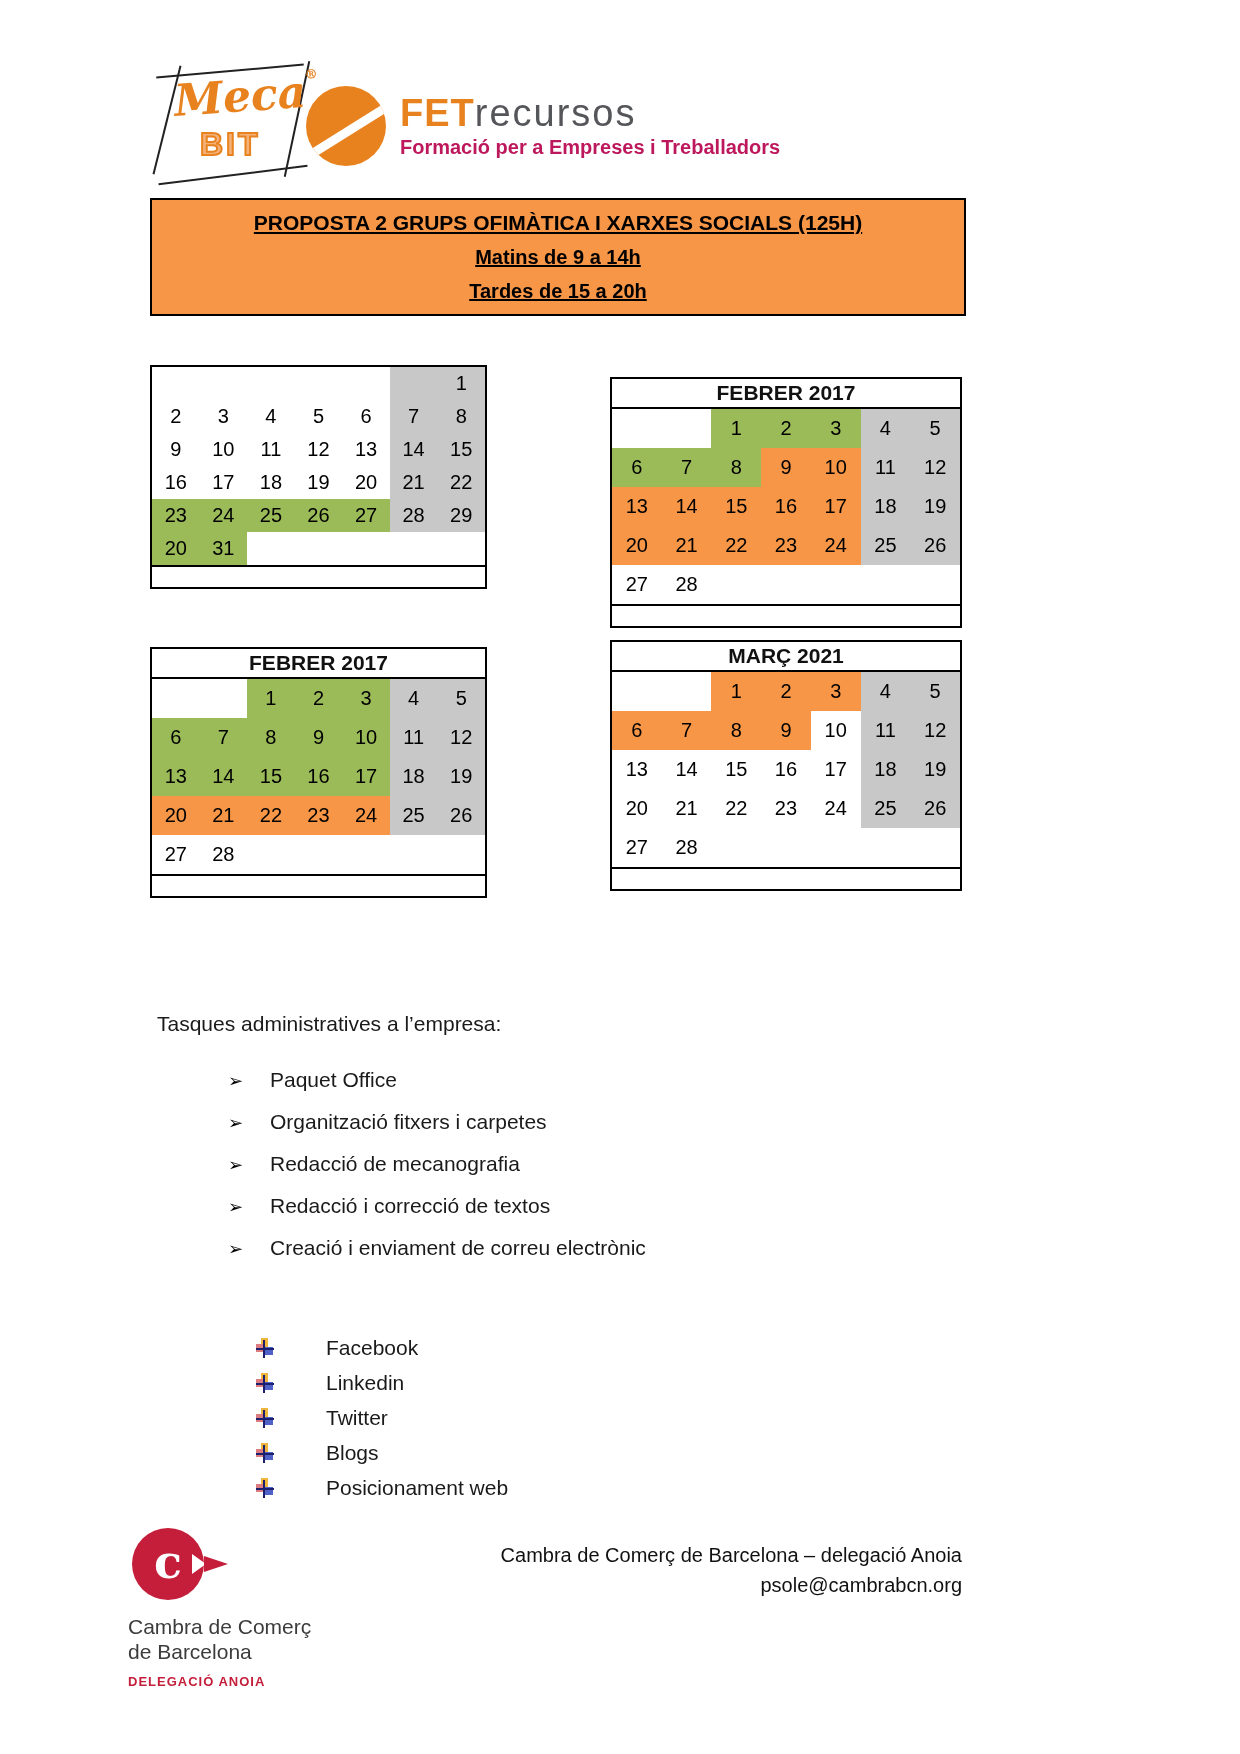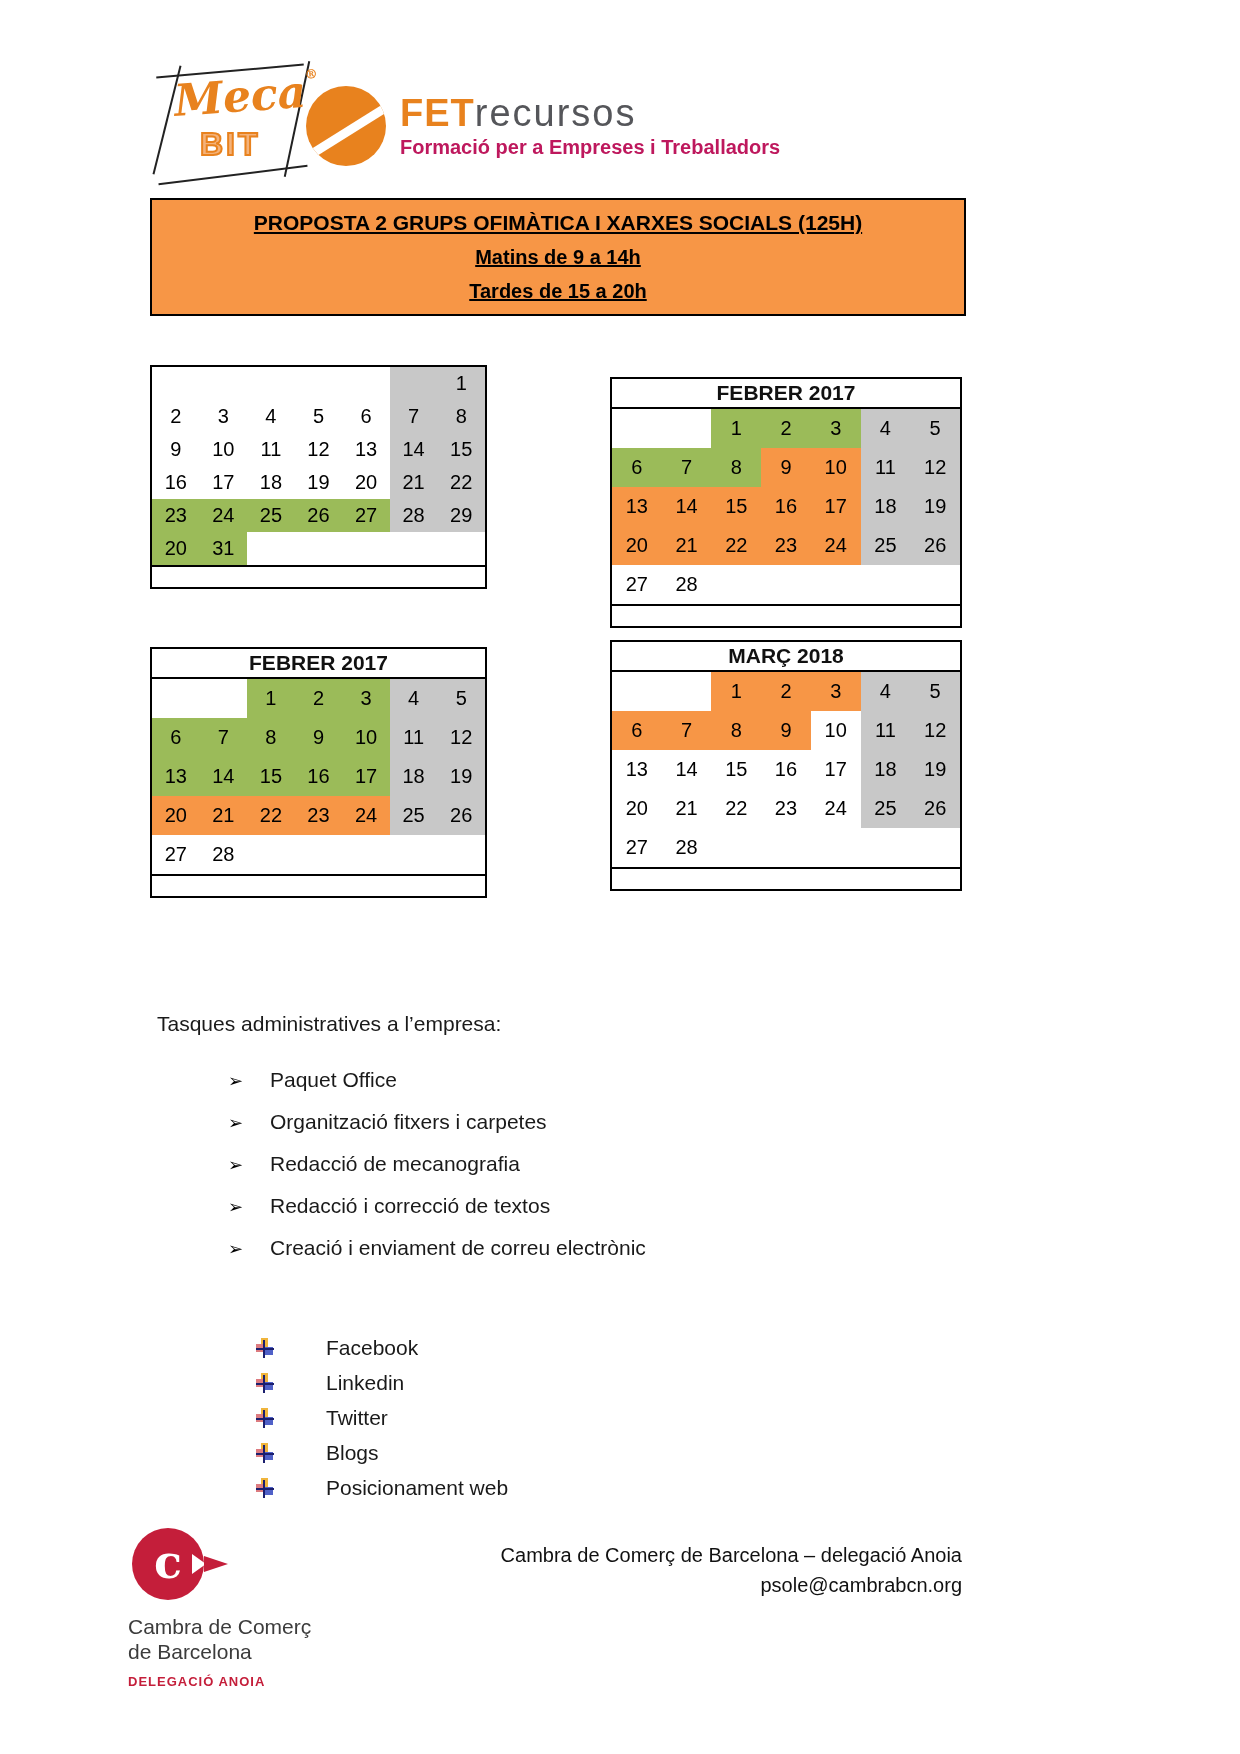--- a/index.html
+++ b/index.html
@@ -258,21 +258,21 @@
         <div class="cal-cell" style="background: rgb(255, 255, 255);">28</div>
         <div class="cal-cell" style="background: rgb(255, 255, 255);"></div>
         <div class="cal-cell" style="background: rgb(255, 255, 255);"></div>
         <div class="cal-cell" style="background: rgb(255, 255, 255);"></div>
         <div class="cal-cell" style="background: rgb(255, 255, 255);"></div>
         <div class="cal-cell" style="background: rgb(255, 255, 255);"></div>
       </div>
       <div class="cal-footer"></div>
     </div>
   <div class="cal cal-3">
-      <div class="cal-title">MARÇ 2018</div>
+      <div class="cal-title">MARÇ 2021</div>
       <div class="cal-row">
         <div class="cal-cell" style="background: rgb(255, 255, 255);"></div>
         <div class="cal-cell" style="background: rgb(255, 255, 255);"></div>
         <div class="cal-cell" style="background: rgb(247, 150, 70);">1</div>
         <div class="cal-cell" style="background: rgb(247, 150, 70);">2</div>
         <div class="cal-cell" style="background: rgb(247, 150, 70);">3</div>
         <div class="cal-cell" style="background: rgb(200, 200, 200);">4</div>
         <div class="cal-cell" style="background: rgb(200, 200, 200);">5</div>
       </div>
       <div class="cal-row">

